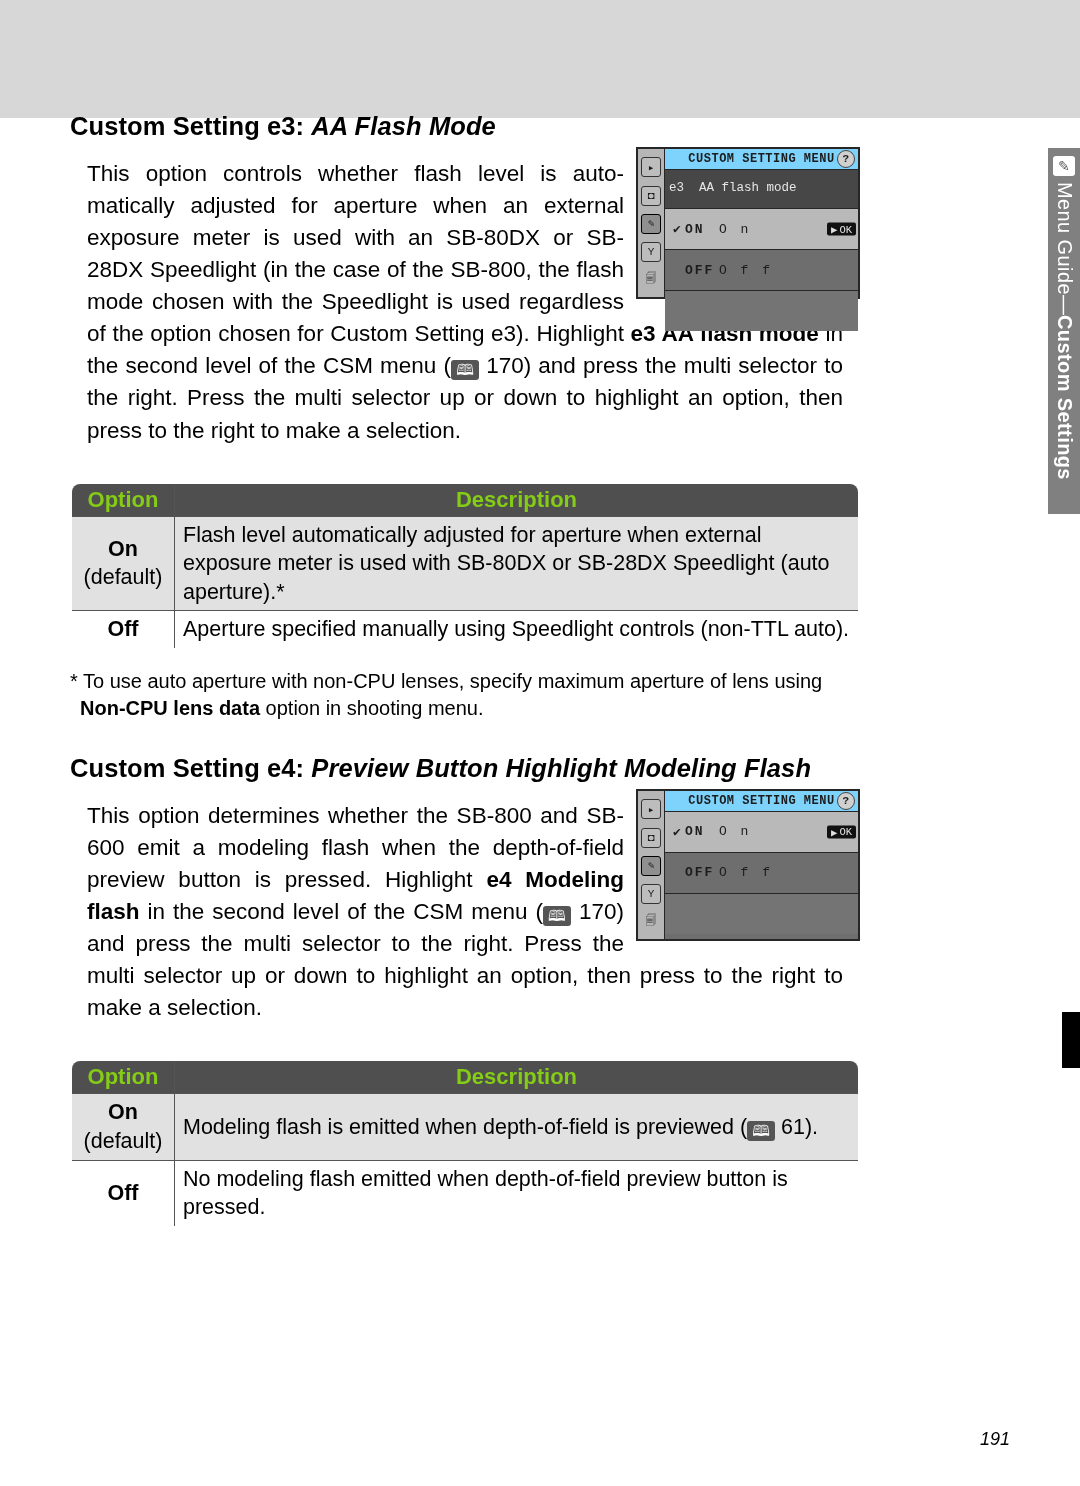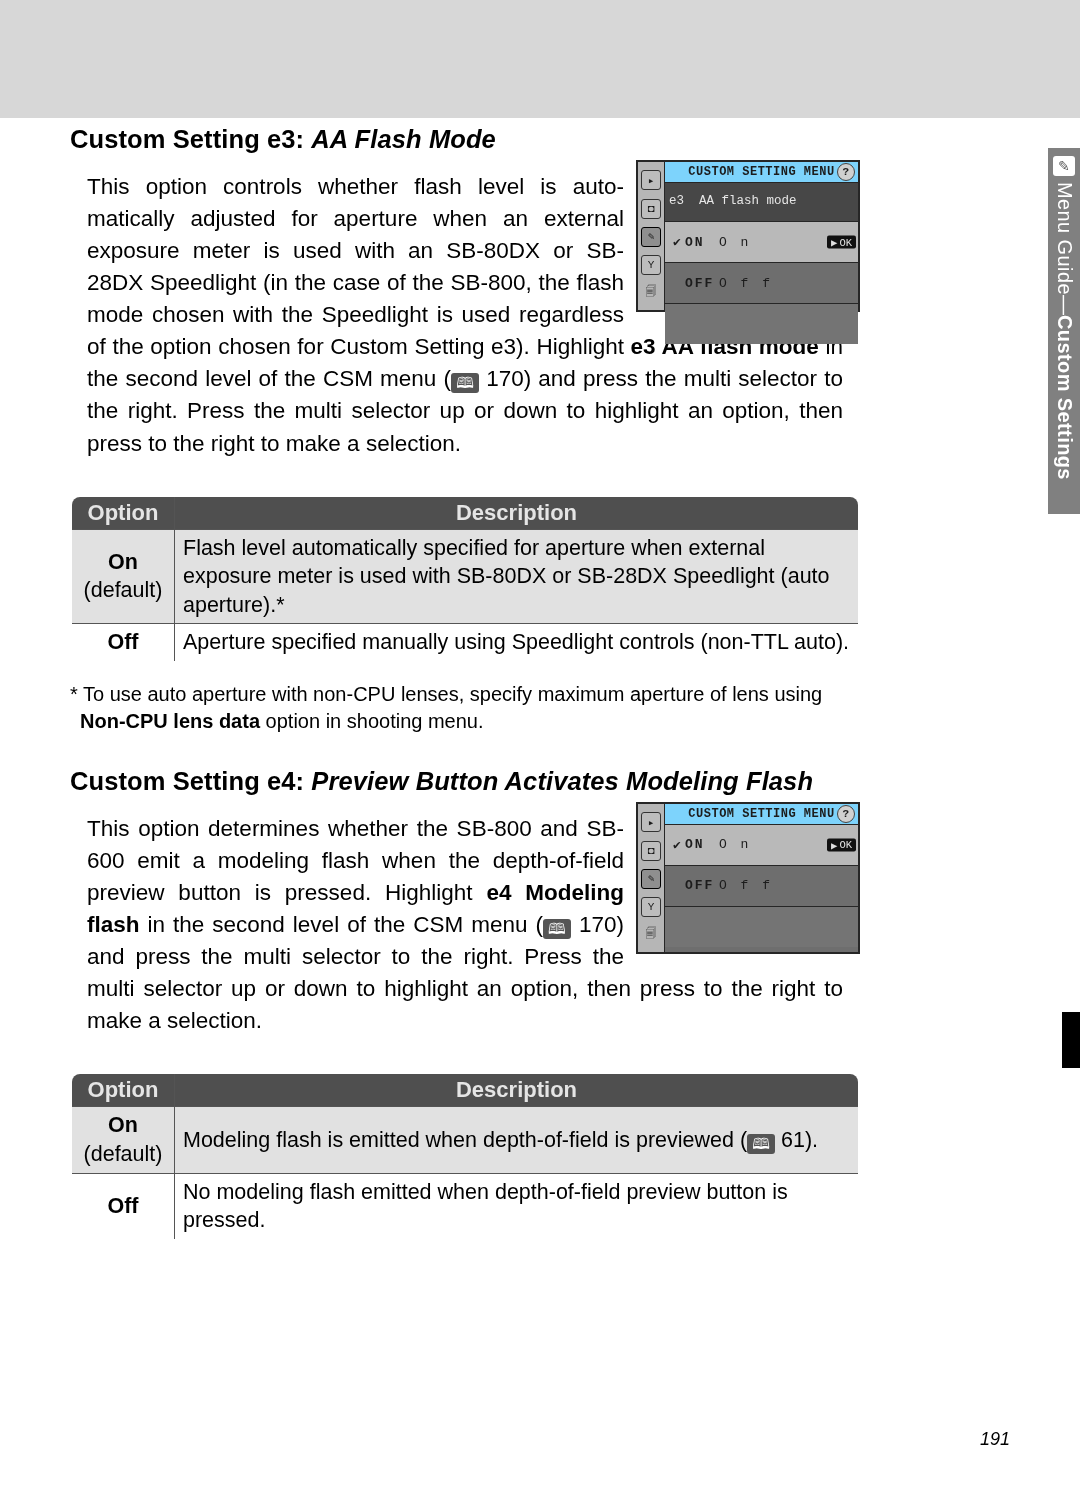--- a/index.html
+++ b/index.html
@@ -19,21 +19,21 @@
   }
   .top-gray {
     position: absolute;
     left: 0; top: 0;
     width: 1080px; height: 118px;
     background: #d7d7d7;
   }
   .content {
     position: absolute;
     left: 70px;
-    top: 125px;
+    top: 112px;
     width: 790px;
   }
   h2 {
     font-size: 25.5px;
     font-weight: 700;
     margin: 0 0 3px 0;
     letter-spacing: .1px;
   }
   h2 .ital { font-style: italic; font-weight: 700; }
   .body-text {
@@ -142,21 +142,21 @@
   table.opt {
     width: 100%;
     border-collapse: collapse;
     border: 2px solid #555;
     border-radius: 10px;
     overflow: hidden;
     font-size: 22px;
   }
   table.opt th {
     background: #4f4f4f;
-    color: #e5e5e5;
+    color: #84cc16;
     font-weight: 700;
     padding: 3px 6px;
     border: 1px solid #545454;
   }
   table.opt th.c1 { width: 90px; }
   table.opt td {
     border: 1px solid #555;
     padding: 4px 8px;
     background: #e1e1e1;
     vertical-align: middle;
@@ -278,37 +278,37 @@
     <div class="sep"></div>
 
     <table class="opt">
       <tbody>
           <tr>
         <th class="c1">Option</th>
         <th>Description</th>
       </tr>
       <tr>
         <td class="c1"><b>On</b><br><span>(default)</span></td>
-        <td>Flash level automatically specified for aperture when external exposure me­ter is used with SB-80DX or SB-28DX Speedlight (auto aperture).*</td>
+        <td>Flash level automatically adjusted for aperture when external exposure me­ter is used with SB-80DX or SB-28DX Speedlight (auto aperture).*</td>
       </tr>
       <tr class="white">
         <td class="c1"><b>Off</b></td>
         <td>Aperture specified manually using Speedlight controls (non-TTL auto).</td>
       </tr>
     </tbody>
       </table>
 
     <p class="footnote">
       <span>* To use auto aperture with non-CPU lenses, specify maximum aperture of lens using </span><b>Non-CPU lens data</b><span> option in shooting menu.</span>
     </p>
 
     <div style="height:12px"></div>
 
     <h2>
-      <span>Custom Setting e4: </span><span class="ital">Preview Button Activates Modeling Flash</span>
+      <span>Custom Setting e4: </span><span class="ital">Preview Button Highlight Modeling Flash</span>
     </h2>
 
     <div class="cam-sshot">
       <div class="cam-frame">
         <div class="cam-left">
           <span class="cam-left-icon">▸</span>
           <span class="cam-left-icon">◘</span>
           <span class="cam-left-icon active">✎</span>
           <span class="cam-left-icon">Y</span>
           <span class="cam-left-icon" style="border:none;background:none">🗐</span>

